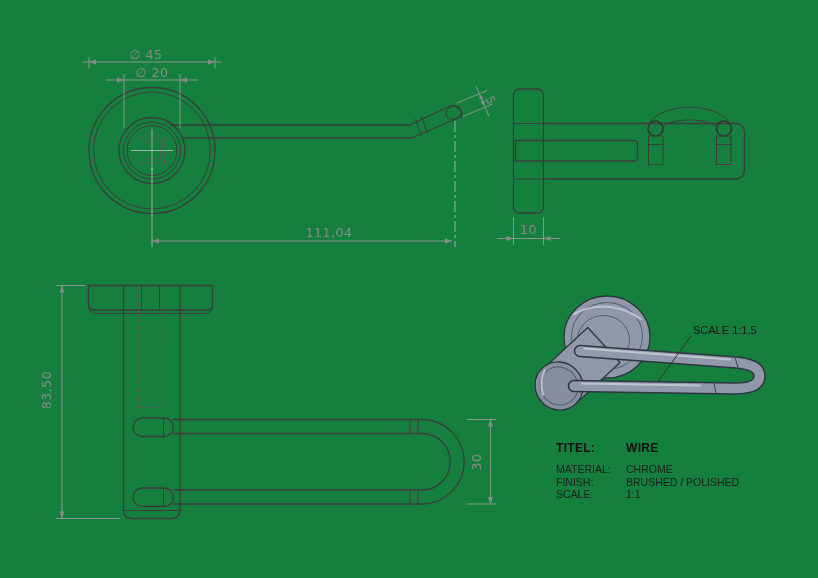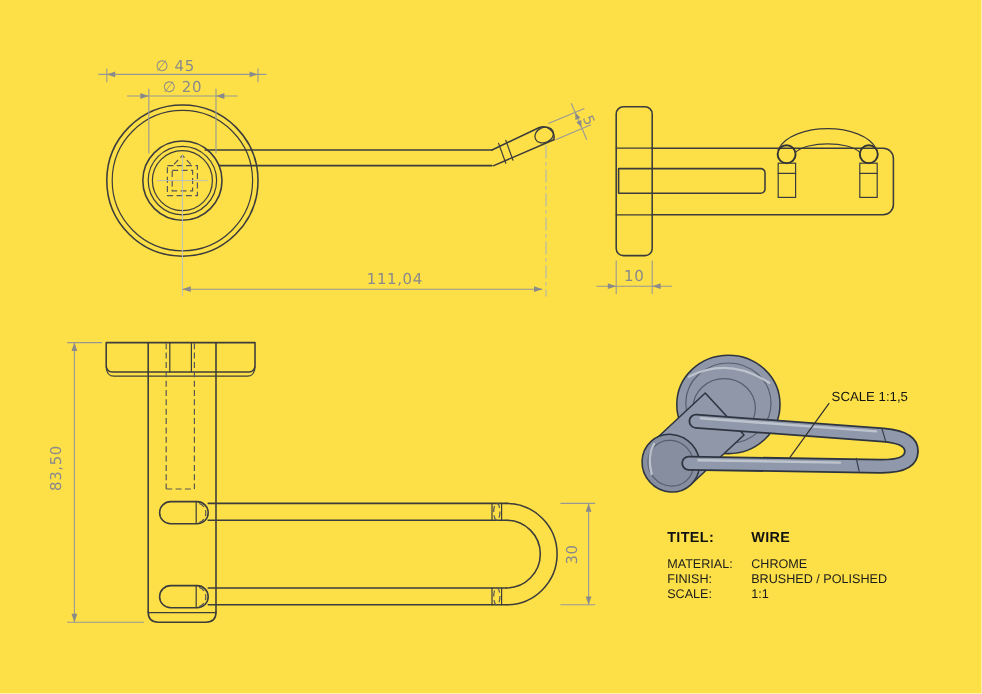--- a/index.html
+++ b/index.html
@@ -1,16 +1,16 @@
 <!DOCTYPE html>
 <html><head>
 <meta charset="utf-8">
 <style>
   html,body{margin:0;padding:0;background:#ffffff;}
-  .sheet{position:relative;width:818px;height:578px;background:#fde047;overflow:hidden;
+  .sheet{position:relative;width:818px;height:578px;background:#15803d;overflow:hidden;
          font-family:"Liberation Sans",sans-serif;}
   svg{display:block;}
   
   .ln  {stroke:#3c3c3c;stroke-width:1.3;fill:none;stroke-linecap:round;stroke-linejoin:round;}
   .lnt {stroke:#3c3c3c;stroke-width:1;fill:none;stroke-linecap:round;}
   .ln2 {stroke:#333333;stroke-width:1.6;fill:none;}
   .hid {stroke:#575757;stroke-width:1;fill:none;stroke-dasharray:5 2.8;}
   .cl  {stroke:#b3b3b3;stroke-width:0.9;fill:none;stroke-dasharray:11 3 3 3;}
   .ext {stroke:#bfbfbf;stroke-width:0.8;fill:none;}
   .dim {stroke:#979797;stroke-width:0.9;fill:none;}

